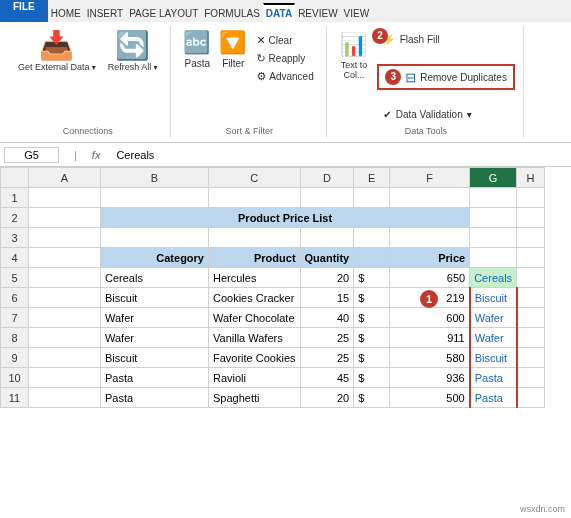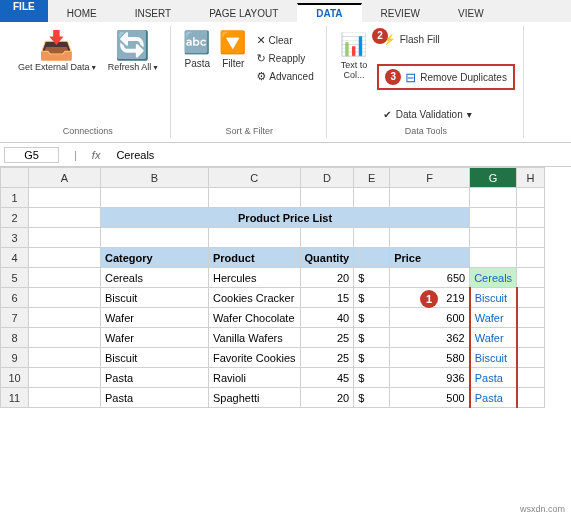--- a/index.html
+++ b/index.html
@@ -1,18 +1,18 @@
 <!DOCTYPE html>
 <html><head>
   <meta charset="utf-8">
   <style>
     * { box-sizing: border-box; margin: 0; padding: 0; }
     body { font-family: 'Segoe UI', Arial, sans-serif; font-size: 11px; background: #fff; width: 571px; height: 518px; overflow: hidden; }
     .tab-bar { display: flex; background: #f0f0f0; height: 22px; align-items: flex-end; }
-    .tab-item { padding: 3px 18px; font-size: 10px; cursor: pointer; color: #333; border-top: 1px solid transparent; border-left: 1px solid transparent; border-right: 1px solid transparent; }
+    .tab-item { padding: 3px 2px; font-size: 10px; cursor: pointer; color: #333; border-top: 1px solid transparent; border-left: 1px solid transparent; border-right: 1px solid transparent; }
     .tab-item.file { background: #1565c0; color: #fff; padding: 10px 12px; font-weight: bold; }
     .tab-item.data-tab { background: #fff; border-top: 2px solid #000000; color: #1565c0; font-weight: bold; }
 
     .ribbon-content { display: flex; align-items: stretch; padding: 4px 6px; gap: 2px; background: #fff; border-bottom: 1px solid #ccc; min-height: 82px; }
     .ribbon-group { display: flex; flex-direction: column; align-items: center; border-right: 1px solid #ddd; padding: 2px 8px; position: relative; min-width: 60px; }
     .ribbon-group-label { font-size: 9px; color: #666; position: absolute; bottom: 2px; left: 0; right: 0; text-align: center; }
     .ribbon-group-content { display: flex; align-items: flex-start; gap: 4px; flex: 1; padding-bottom: 14px; }
 
     .btn-large { display: flex; flex-direction: column; align-items: center; justify-content: center; cursor: pointer; padding: 4px; min-width: 40px; }
     .btn-icon-large { font-size: 28px; line-height: 1; }
@@ -42,40 +42,41 @@
     table.grid { border-collapse: collapse; table-layout: fixed; }
     table.grid th, table.grid td { border: 1px solid #d0d0d0; font-size: 11px; padding: 2px 4px; height: 20px; overflow: hidden; white-space: nowrap; }
     table.grid th { background: #f0f0f0; text-align: center; font-weight: normal; width: 28px; min-width: 28px; color: #333; }
     .col-a { width: 28px; }
     .col-b { width: 72px; }
     .col-c { width: 108px; }
     .col-d { width: 78px; }
     .col-g { width: 80px; }
     .col-h { width: 40px; }
 
-    .cell-header { background: #bdd7ee; font-weight: bold; text-align: left; margin-left: 20px; }
+    .cell-header { background: #bdd7ee; font-weight: bold; text-align: right; margin-left: 20px; }
     .cell-title { background: #bdd7ee; font-weight: bold; text-align: center; }
     .cell-price { text-align: right; }
     .cell-qty { text-align: right; }
 
     
     .badge-2 { display: inline-block; background: #c0392b; color: #fff; border-radius: 50%; width: 16px; height: 16px; font-size: 10px; text-align: center; line-height: 16px; font-weight: bold; }
     .badge-3 { display: inline-block; background: #c0392b; color: #fff; border-radius: 50%; width: 16px; height: 16px; font-size: 10px; text-align: center; line-height: 16px; font-weight: bold; }
     .badge-1 { display: inline-block; background: #c0392b; color: #fff; border-radius: 50%; width: 18px; height: 18px; font-size: 11px; text-align: center; line-height: 18px; font-weight: bold; }
 
     .watermark { position: fixed; bottom: 4px; right: 6px; font-size: 9px; color: #888; }
   </style>
 </head>
 <body>
 
 <div class="tab-bar">
   <div class="tab-item file">FILE</div>
   <div class="tab-item">HOME</div>
   <div class="tab-item">INSERT</div>
   <div class="tab-item">PAGE LAYOUT</div>
+  <div class="tab-item">FORMULAS</div>
   <div class="tab-item data-tab">DATA</div>
   <div class="tab-item">REVIEW</div>
   <div class="tab-item">VIEW</div>
 </div>
 
 <div class="ribbon-content">
 
   <div class="ribbon-group">
     <div class="ribbon-group-content">
       <div class="btn-large">
@@ -272,21 +273,21 @@
       <td></td>
     </tr>
 
     <tr>
       <th>8</th>
       <td></td>
       <td>Wafer</td>
       <td>Vanilla Wafers</td>
       <td class="cell-qty">25</td>
       <td>$</td>
-      <td class="cell-price">362</td>
+      <td class="cell-price">911</td>
       <td style="background:#fff;color:#1565c0;border-left:2px solid #c0392b;border-right:2px solid #c0392b;">Wafer</td>
       <td></td>
     </tr>
 
     <tr>
       <th>9</th>
       <td></td>
       <td>Biscuit</td>
       <td>Favorite Cookies</td>
       <td class="cell-qty">25</td>

